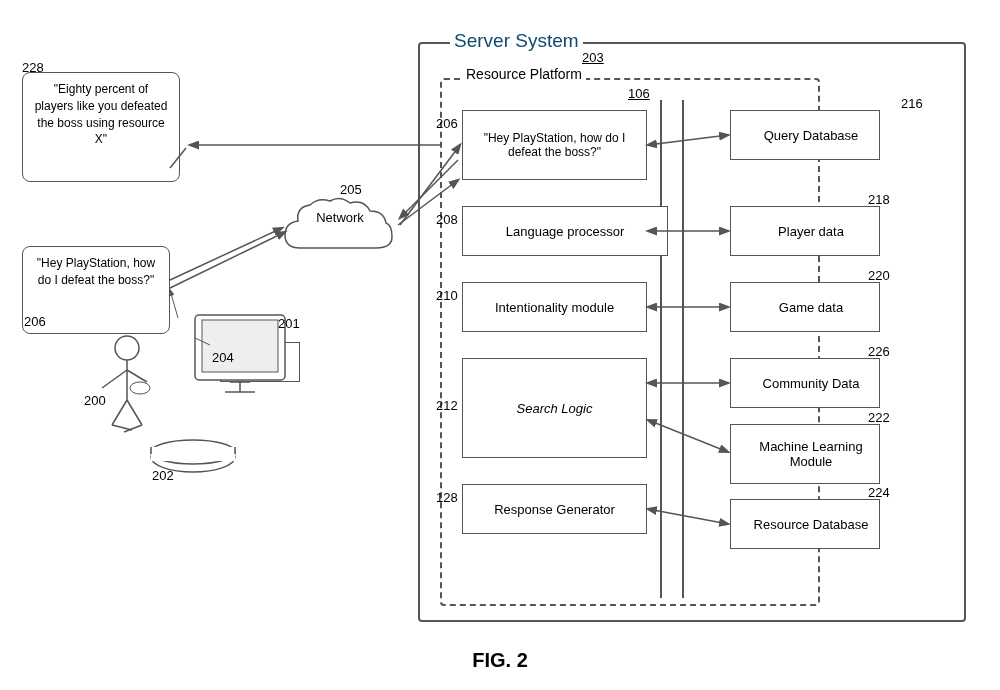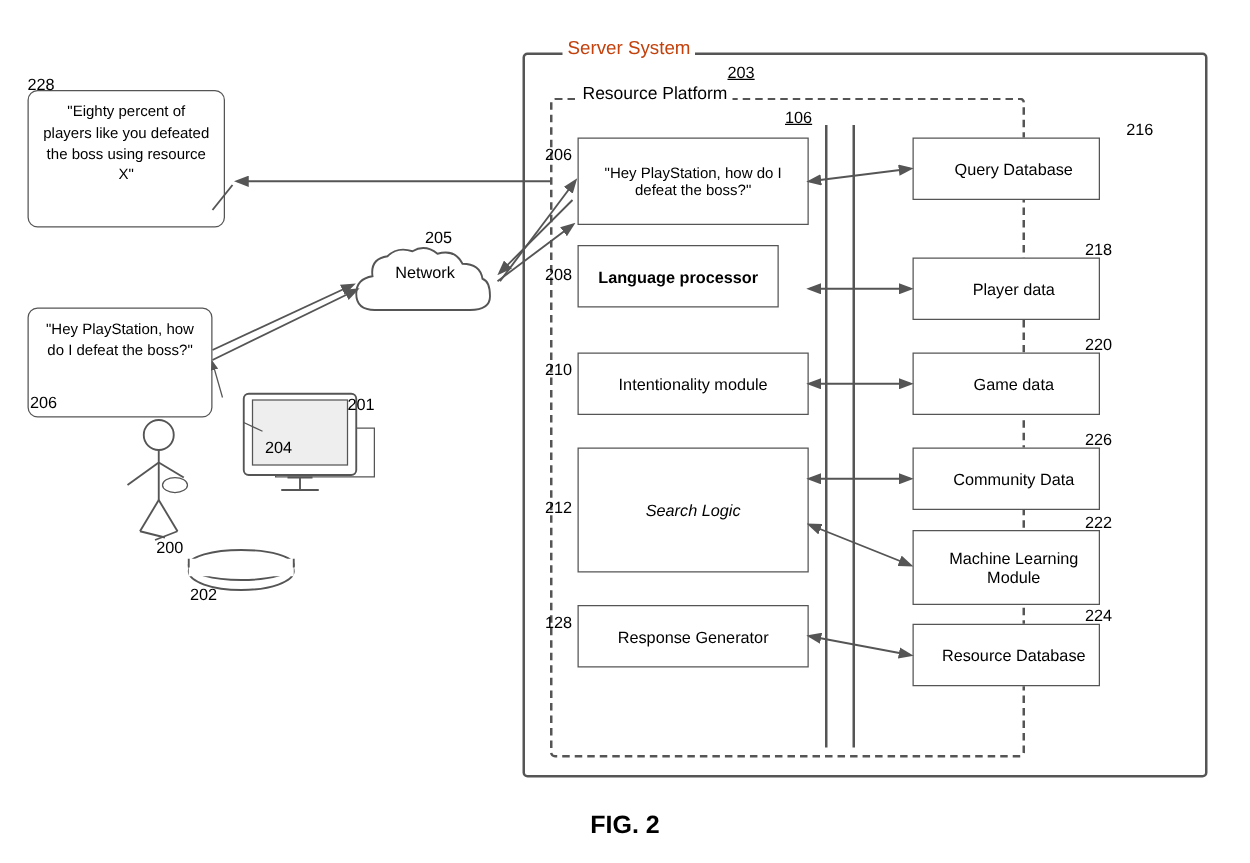--- a/index.html
+++ b/index.html
@@ -40,22 +40,22 @@
       border: 2px solid #555;
       border-radius: 4px;
     }
 
     .server-system-label {
       position: absolute;
       top: -14px;
       left: 30px;
       background: #fff;
       padding: 0 4px;
-      font-size: 15px;
-      color: #c2410c;
+      font-size: 19px;
+      color: #0c4a6e;
     }
 
     
     .surfacing-platform-box {
       position: absolute;
       top: 78px;
       left: 440px;
       width: 380px;
       height: 528px;
       border: 2px dashed #555;
@@ -213,21 +213,21 @@
   <span class="ref-num" style="top:86px; left:628px; text-decoration:underline;">106</span>
 
   <div class="vert-line-left"></div>
   <div class="vert-line-right"></div>
 
   <div class="module-box" style="top:110px; left:462px; width:185px; height:70px; font-size:12px; padding:4px;">
     <span>"Hey PlayStation, how do I defeat the boss?"</span>
   </div>
   <span class="ref-num" style="top:116px; left:436px;">206</span>
 
-  <div class="module-box" style="top:196px; left:462px; width:161px; height:50px;font-weight:bold;">
+  <div class="module-box" style="top:206px; left:462px; width:206px; height:50px;">
     <span>Language processor</span>
   </div>
   <span class="ref-num" style="top:212px; left:436px;">208</span>
 
   <div class="module-box" style="top:282px; left:462px; width:185px; height:50px;">
     <span>Intentionality module</span>
   </div>
   <span class="ref-num" style="top:288px; left:436px;">210</span>
 
   <div class="module-box" style="top:358px; left:462px; width:185px; height:100px;font-style:italic;">
@@ -303,21 +303,21 @@
     <line x1="45" y1="40" x2="20" y2="58" stroke="#555" stroke-width="1.5"></line>
     <line x1="45" y1="40" x2="65" y2="52" stroke="#555" stroke-width="1.5"></line>
 
     <line x1="45" y1="70" x2="30" y2="95" stroke="#555" stroke-width="1.5"></line>
     <line x1="45" y1="70" x2="60" y2="95" stroke="#555" stroke-width="1.5"></line>
     <line x1="30" y1="95" x2="50" y2="100" stroke="#555" stroke-width="1.5"></line>
     <line x1="60" y1="95" x2="42" y2="102" stroke="#555" stroke-width="1.5"></line>
 
     <ellipse cx="58" cy="58" rx="10" ry="6" fill="none" stroke="#555" stroke-width="1"></ellipse>
   </svg>
-  <span class="ref-num" style="top:430px; left:84px;margin-left:41px;">200</span>
+  <span class="ref-num" style="top:393px; left:84px;">200</span>
 
   <svg style="position:absolute; top:310px; left:190px; width:100px; height:90px;" viewBox="0 0 100 90">
     <rect x="5" y="5" width="90" height="65" rx="4" fill="white" stroke="#555" stroke-width="1.5"></rect>
     <rect x="12" y="10" width="76" height="52" fill="#eee" stroke="#555" stroke-width="1"></rect>
 
     <line x1="40" y1="72" x2="60" y2="72" stroke="#555" stroke-width="1.5"></line>
     <line x1="50" y1="72" x2="50" y2="82" stroke="#555" stroke-width="1.5"></line>
     <line x1="35" y1="82" x2="65" y2="82" stroke="#555" stroke-width="1.5"></line>
   </svg>
   <span class="ref-num" style="top:316px; left:278px;">201</span>

